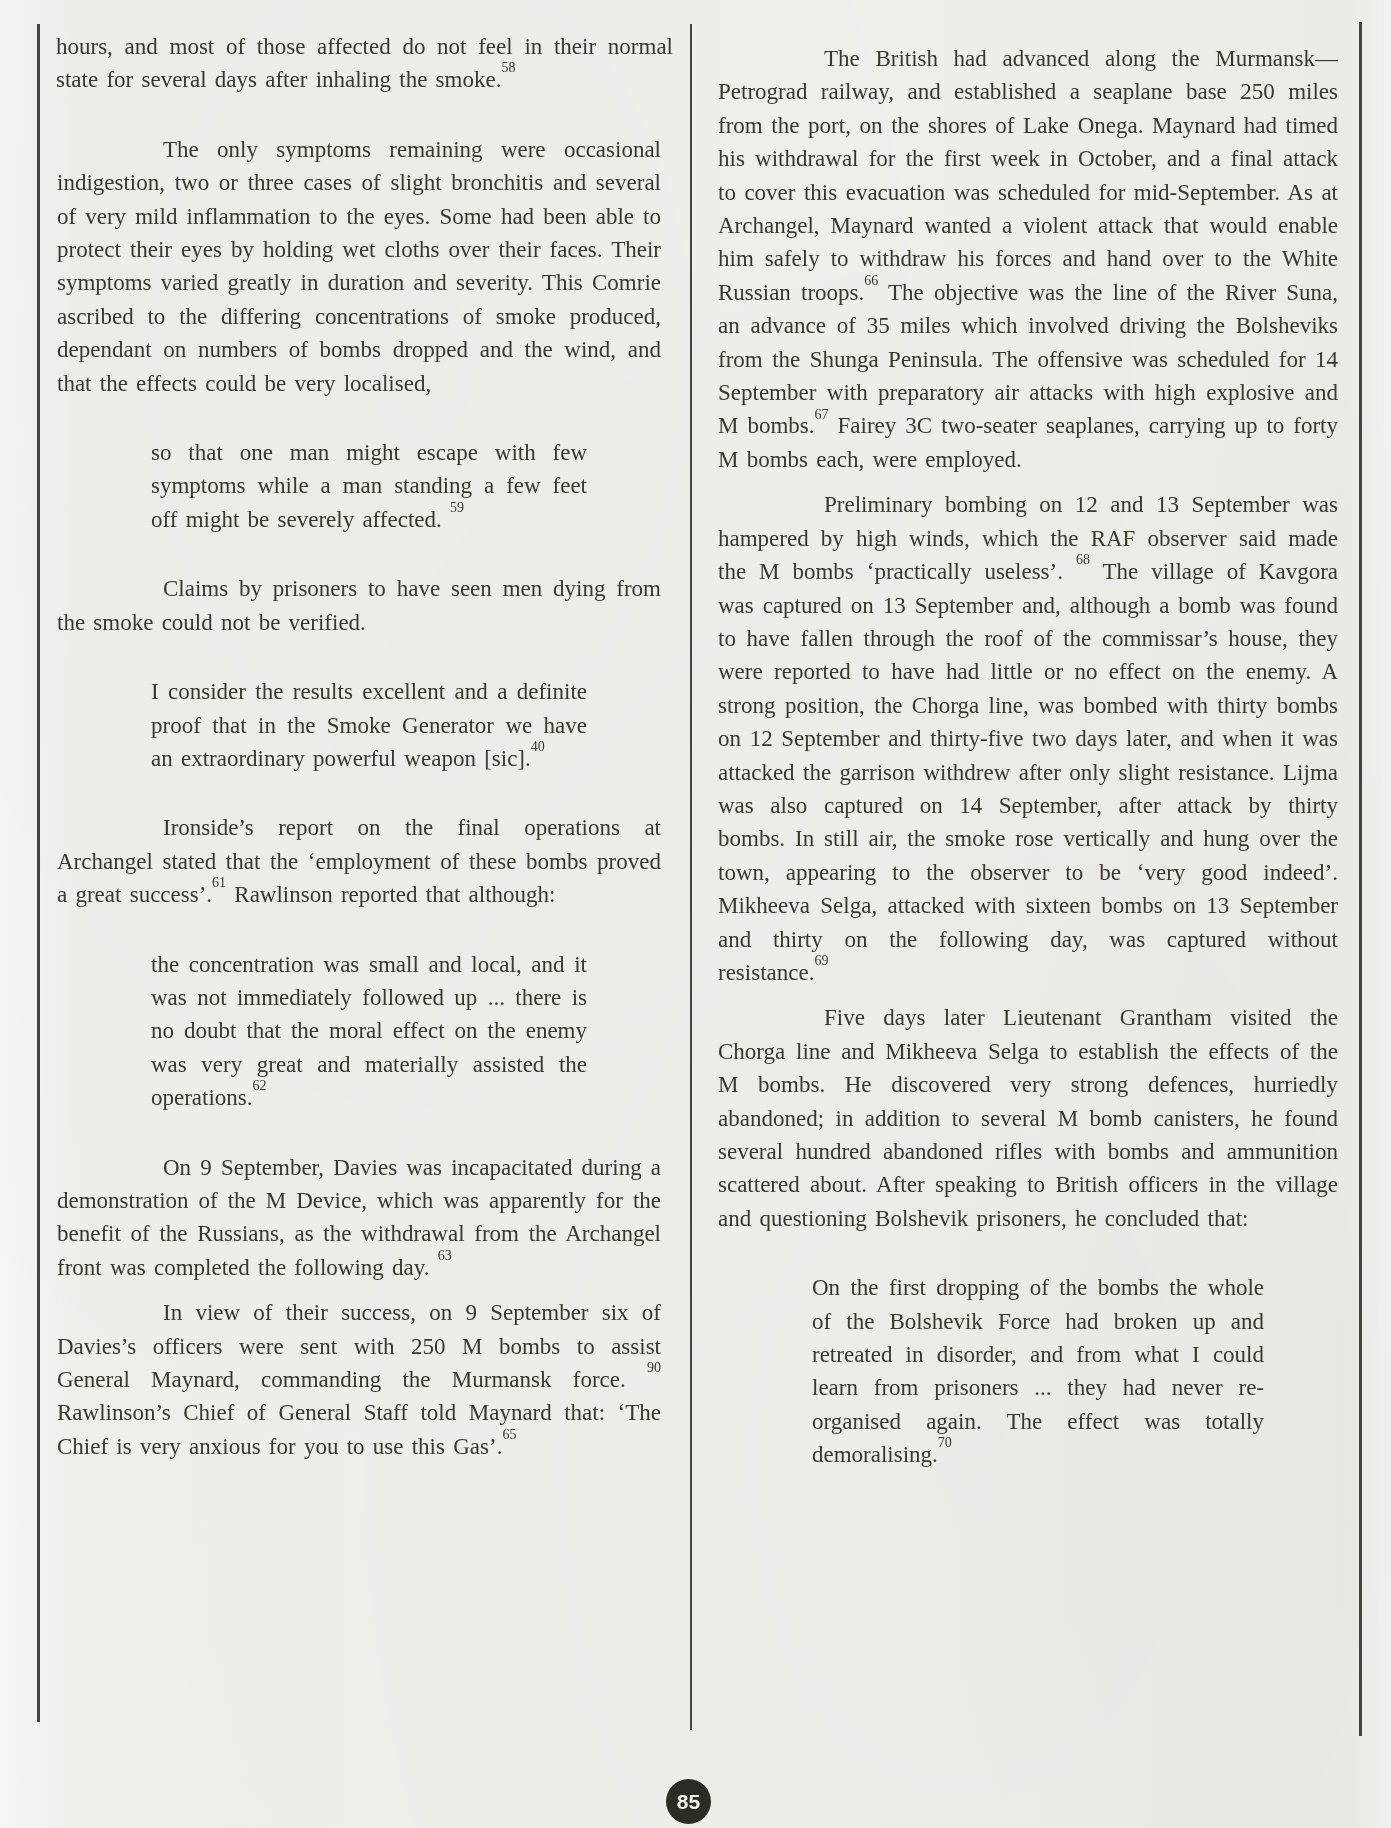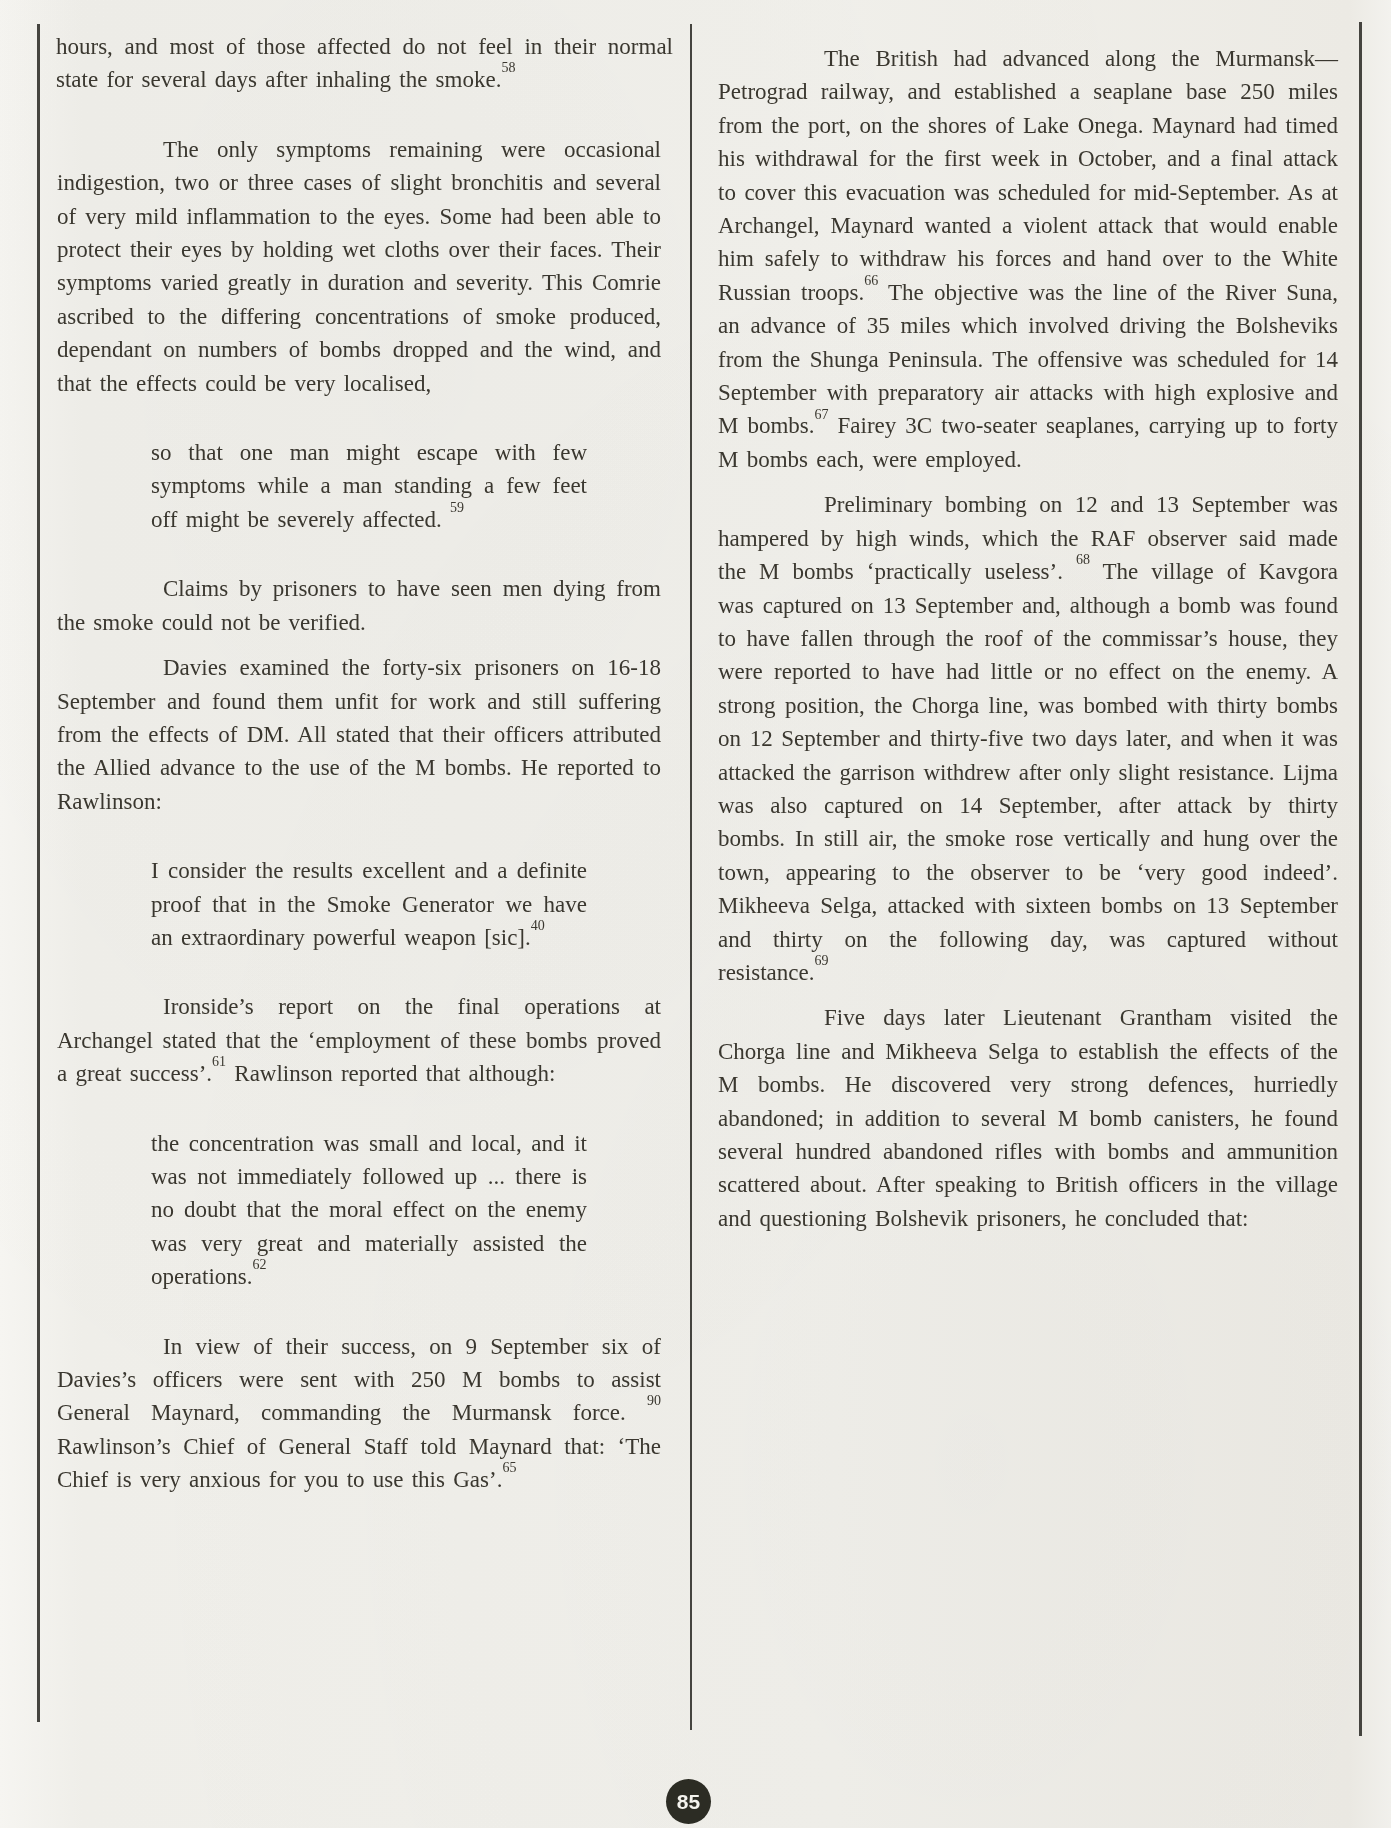--- a/index.html
+++ b/index.html
@@ -68,28 +68,29 @@
 <div class="page">
   <div class="rule rule-left"></div>
   <div class="rule rule-mid"></div>
   <div class="rule rule-right"></div>
 
   <div class="col col-left">
       <p class="quote wide">hours, and most of those affected do not feel in their normal state for several days after inhaling the smoke.<sup>58</sup></p>
       <p class="para">The only symptoms remaining were occasional indigestion, two or three cases of slight bronchitis and several of very mild inflammation to the eyes. Some had been able to protect their eyes by holding wet cloths over their faces. Their symptoms varied greatly in duration and severity. This Comrie ascribed to the differing concentrations of smoke produced, dependant on numbers of bombs dropped and the wind, and that the effects could be very localised,</p>
       <p class="quote">so that one man might escape with few symptoms while a man standing a few feet off might be severely affected. <sup>59</sup></p>
       <p class="para">Claims by prisoners to have seen men dying from the smoke could not be verified.</p>
-      <p class="para">Davies examined the forty-six prisoners on 16-18 September and found them unfit for work and still suffering from the effects of DM. All stated that their officers attributed the Allied advance to the use of the M bombs. He reported to Rawlinson:</p>
       <p class="quote">I consider the results excellent and a definite proof that in the Smoke Generator we have an extraordinary powerful weapon [sic].<sup>40</sup></p>
       <p class="para">Ironside’s report on the final operations at Archangel stated that the ‘employment of these bombs proved a great success’.<sup>61</sup> Rawlinson reported that although:</p>
       <p class="quote">the concentration was small and local, and it was not immediately followed up ... there is no doubt that the moral effect on the enemy was very great and materially assisted the operations.<sup>62</sup></p>
+      <p class="para">On 9 September, Davies was incapacitated during a demonstration of the M Device, which was apparently for the benefit of the Russians, as the withdrawal from the Archangel front was completed the following day. <sup>63</sup></p>
       <p class="para">In view of their success, on 9 September six of Davies’s officers were sent with 250 M bombs to assist General Maynard, commanding the Murmansk force. <sup>90</sup> Rawlinson’s Chief of General Staff told Maynard that: ‘The Chief is very anxious for you to use this Gas’.<sup>65</sup></p>
     </div>
   <div class="col col-right">
       <p class="para">The British had advanced along the Murmansk—Petrograd railway, and established a seaplane base 250 miles from the port, on the shores of Lake Onega. Maynard had timed his withdrawal for the first week in October, and a final attack to cover this evacuation was scheduled for mid-September. As at Archangel, Maynard wanted a violent attack that would enable him safely to withdraw his forces and hand over to the White Russian troops.<sup>66</sup> The objective was the line of the River Suna, an advance of 35 miles which involved driving the Bolsheviks from the Shunga Peninsula. The offensive was scheduled for 14 September with preparatory air attacks with high explosive and M bombs.<sup>67</sup> Fairey 3C two-seater seaplanes, carrying up to forty M bombs each, were employed.</p>
       <p class="para">Preliminary bombing on 12 and 13 September was hampered by high winds, which the RAF observer said made the M bombs ‘practically useless’. <sup>68</sup> The village of Kavgora was captured on 13 September and, although a bomb was found to have fallen through the roof of the commissar’s house, they were reported to have had little or no effect on the enemy. A strong position, the Chorga line, was bombed with thirty bombs on 12 September and thirty-five two days later, and when it was attacked the garrison withdrew after only slight resistance. Lijma was also captured on 14 September, after attack by thirty bombs. In still air, the smoke rose vertically and hung over the town, appearing to the observer to be ‘very good indeed’. Mikheeva Selga, attacked with sixteen bombs on 13 September and thirty on the following day, was captured without resistance.<sup>69</sup></p>
       <p class="para">Five days later Lieutenant Grantham visited the Chorga line and Mikheeva Selga to establish the effects of the M bombs. He discovered very strong defences, hurriedly abandoned; in addition to several M bomb canisters, he found several hundred abandoned rifles with bombs and ammunition scattered about. After speaking to British officers in the village and questioning Bolshevik prisoners, he concluded that:</p>
+      <p class="quote">On the first dropping of the bombs the whole of the Bolshevik Force had broken up and retreated in disorder, and from what I could learn from prisoners ... they had never re-organised again. The effect was totally demoralising.<sup>70</sup></p>
     </div>
 
   <div class="page-number">
     <span>85</span>
   </div>
 </div>
 
 </body></html>

